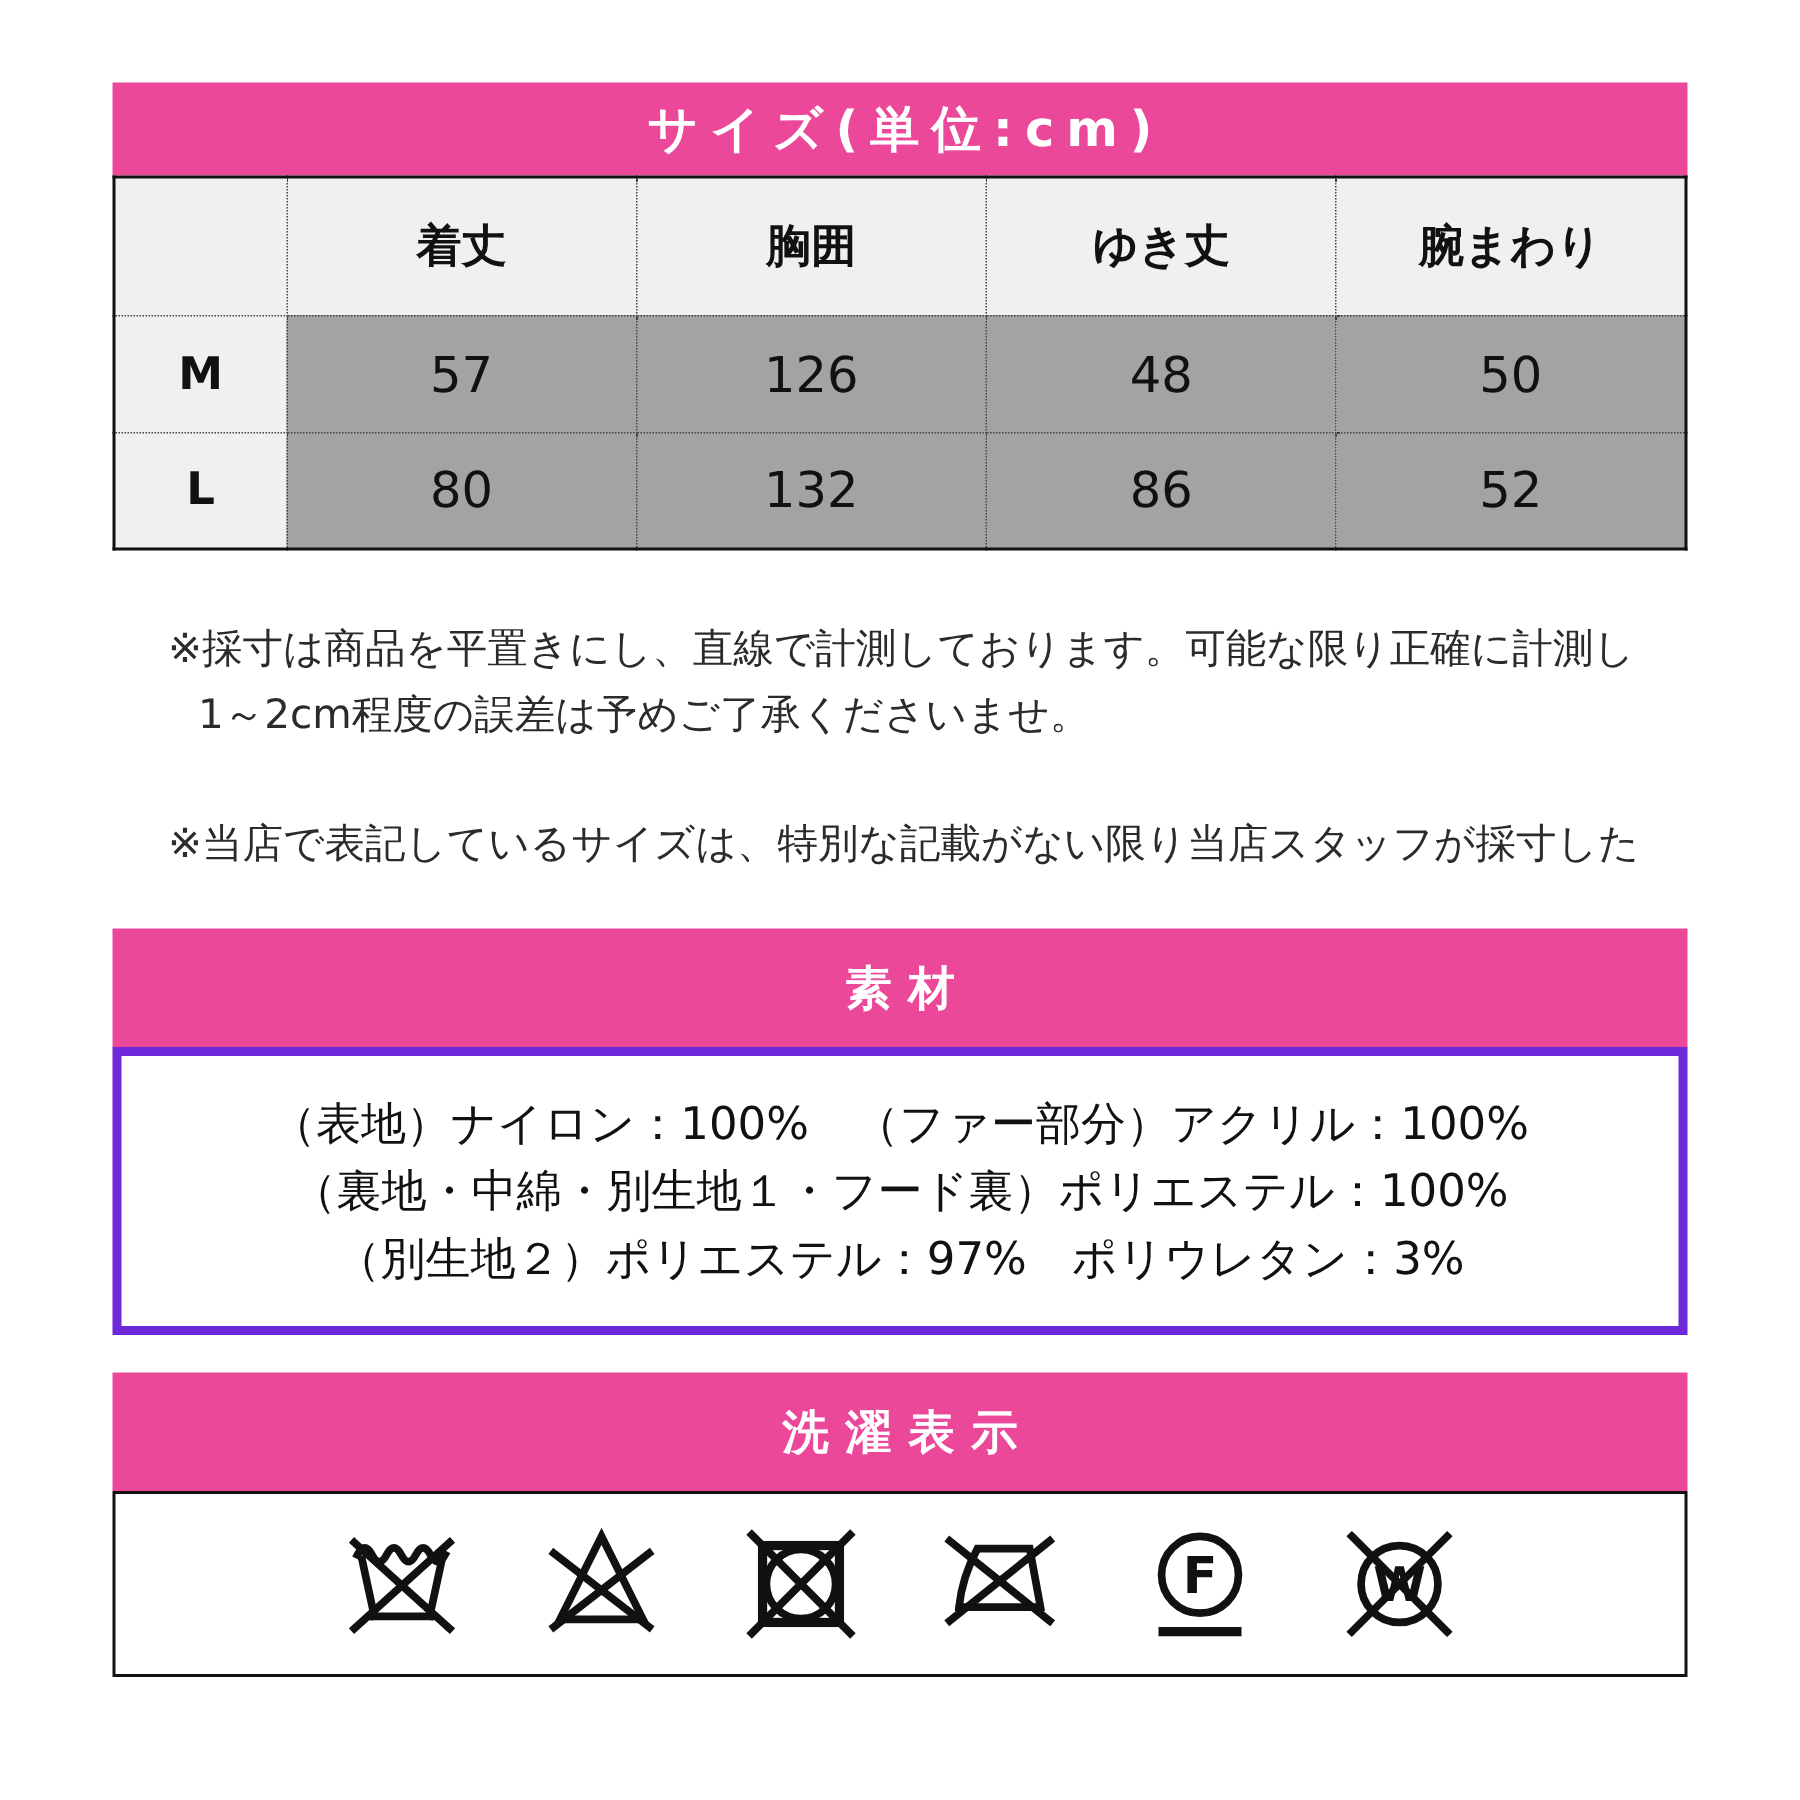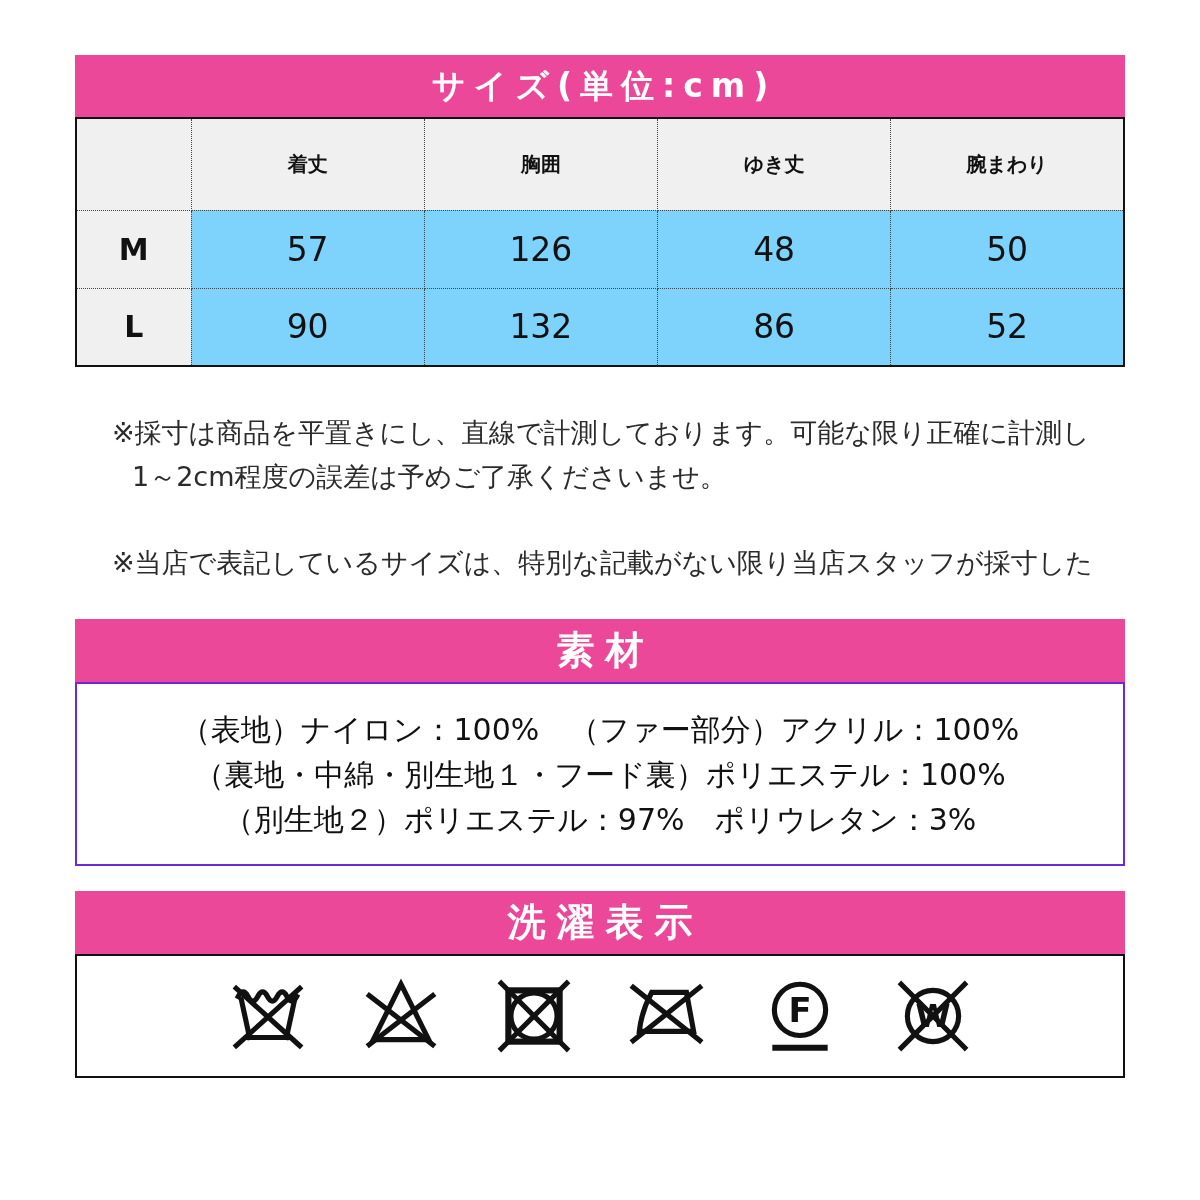--- a/index.html
+++ b/index.html
@@ -28,22 +28,22 @@
     align-items: center;
     justify-content: center;
   }
   .size-bar {
     height: 62px;
     font-size: 33px;
     letter-spacing: 8px;
     text-indent: 8px;
   }
   .material-bar, .care-bar {
-    height: 63px;
-    font-size: 38px;
+    height: 79px;
+    font-size: 31px;
     letter-spacing: 11px;
     text-indent: 11px;
   }
   
   table.size-table {
     width: 100%;
     border-collapse: collapse;
     table-layout: fixed;
     border: 2px solid #111;
   }
@@ -51,48 +51,48 @@
   table.size-table td {
     border: 1px dotted #444;
     text-align: center;
     vertical-align: middle;
     padding: 0;
   }
   table.size-table thead tr { height: 92px; }
   table.size-table tbody tr { height: 78px; }
   table.size-table thead th {
     background: #f0f0f0;
-    font-size: 20px;
+    font-size: 30px;
     font-weight: bold;
   }
   table.size-table tbody th {
     background: #f0f0f0;
     font-size: 30px;
     font-weight: bold;
   }
   table.size-table td {
-    background: #7dd3fc;
+    background: #a3a3a3;
     font-size: 33px;
     font-weight: normal;
   }
   
   .note {
     margin-left: 37px;
     width: 990px;
     font-size: 27px;
     line-height: 44px;
     color: #2b2b2b;
   }
   .note-1 { margin-top: 44px; }
   .note-2 { margin-top: 42px; }
   .note .cont { padding-left: 20px; }
   
   .material-section { margin-top: 34px; }
   .material-body {
-    border: 2px solid #6d28d9;
+    border: 6px solid #6d28d9;
     height: 180px;
     display: flex;
     flex-direction: column;
     align-items: center;
     justify-content: center;
     text-align: center;
     font-size: 30px;
     line-height: 45px;
     color: #111;
     background: #fff;
@@ -151,21 +151,21 @@
       <tbody>
         <tr>
           <th>M</th>
           <td>57</td>
           <td>126</td>
           <td>48</td>
           <td>50</td>
         </tr>
         <tr>
           <th>L</th>
-          <td>90</td>
+          <td>80</td>
           <td>132</td>
           <td>86</td>
           <td>52</td>
         </tr>
       </tbody>
     </table>
   </section>
 
   <div class="note note-1">
     <div>※採寸は商品を平置きにし、直線で計測しております。可能な限り正確に計測し</div>

